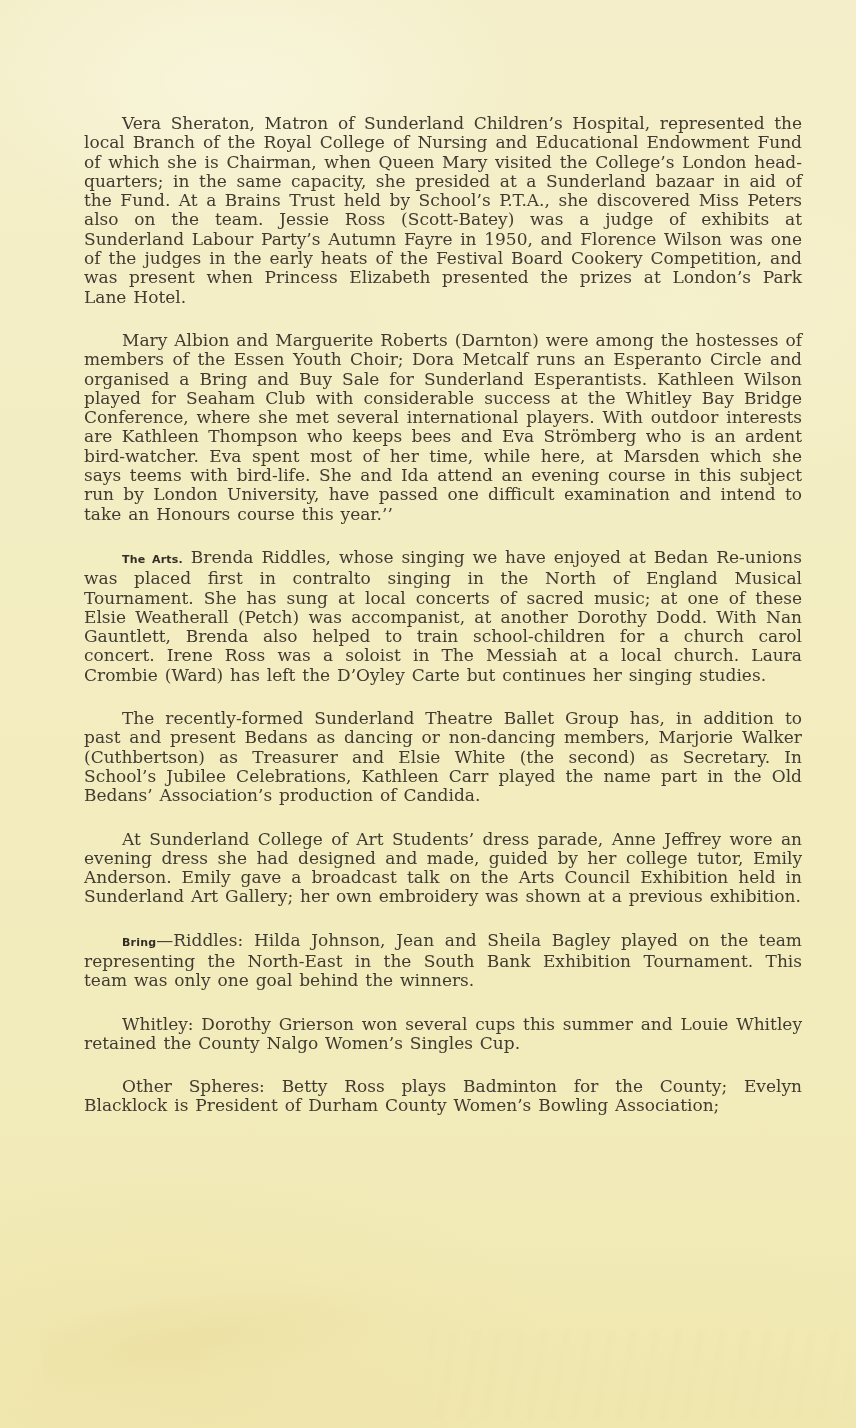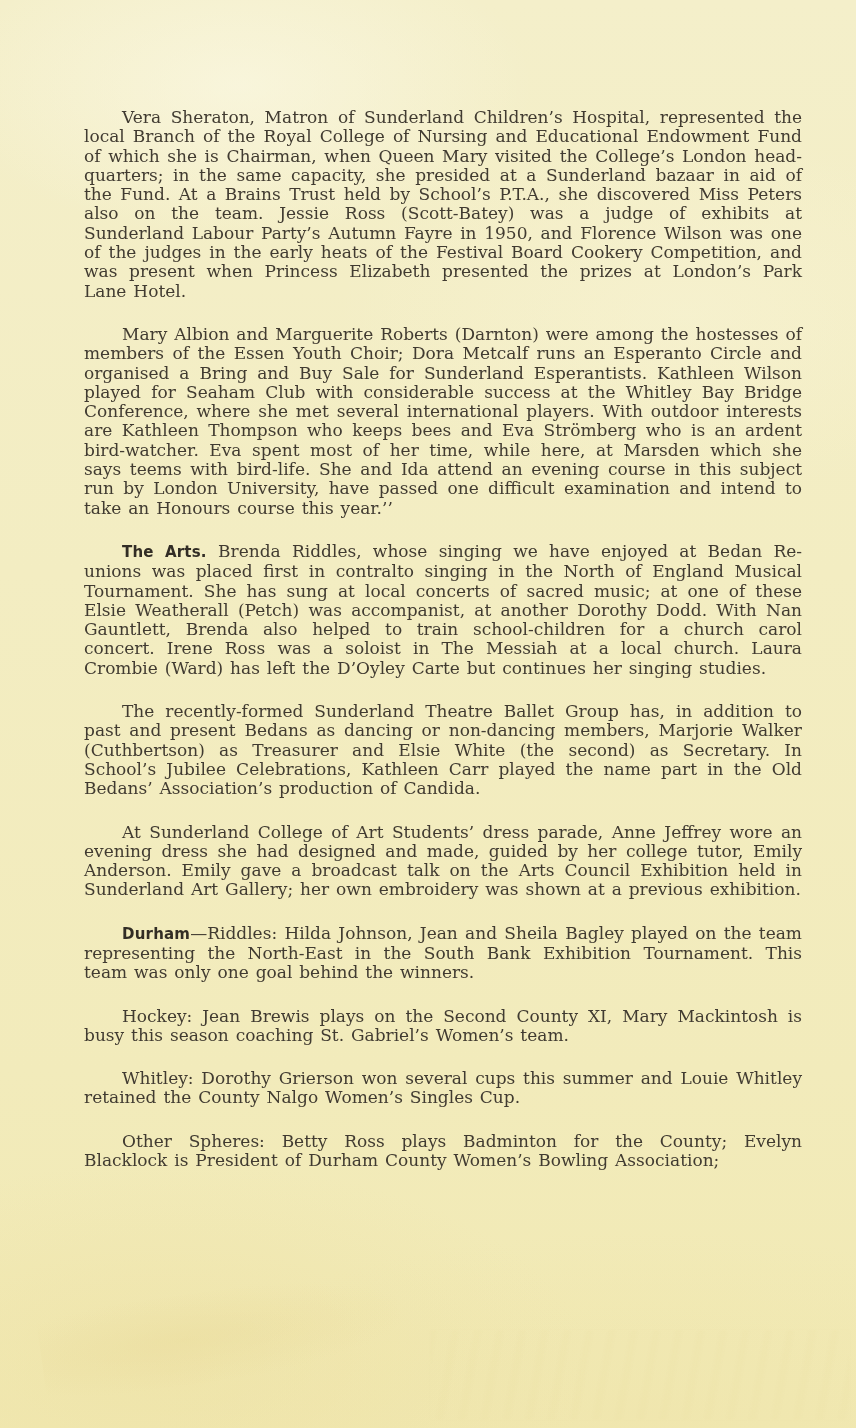--- a/index.html
+++ b/index.html
@@ -36,55 +36,54 @@
     width: 420px; height: 90px;
     background: repeating-linear-gradient(100deg,
       rgba(230,214,150,0.16) 0px, rgba(230,214,150,0.16) 6px,
       rgba(230,214,150,0.02) 6px, rgba(230,214,150,0.02) 22px);
     opacity: 0.5;
     filter: blur(1px);
   }
   .page-body {
     position: absolute;
     left: 84px;
-    top: 108px;
+    top: 114px;
     width: 718px;
     color: #413b31;
     font-size: 17px;
     line-height: 19.3px;
     text-align: justify;
     word-spacing: 1.5px;
   }
   .para {
     margin: 0 0 24px 0;
     text-indent: 38px;
   }
   .para:last-child {
     margin-bottom: 0;
   }
   .seg-normal { font-style: normal; }
   .seg-italic { }
   .seg-bold {
     font-family: "DejaVu Sans", sans-serif;
     font-weight: bold;
-    font-size: 15px;
+    font-size: 11px;
     color: #322d25;
     letter-spacing: 0.2px;
   }
 </style>
 </head>
 <body>
 
 <div class="paper"></div>
 <div class="stain-a"></div>
 <div class="stain-b"></div>
 
 <main class="page-body">
     <p class="para"><span class="seg-normal">Vera Sheraton, Matron of Sunderland Children’s Hospital, represented the local Branch of the Royal College of Nursing and Educational Endowment Fund of which she is Chairman, when Queen Mary visited the College’s London head-quarters; in the same capacity, she presided at a Sunderland bazaar in aid of the Fund. At a Brains Trust held by School’s P.T.A., she discovered Miss Peters also on the team. Jessie Ross (Scott-Batey) was a judge of exhibits at Sunderland Labour Party’s Autumn Fayre in 1950, and Florence Wilson was one of the judges in the early heats of the Festival Board Cookery Competition, and was present when Princess Elizabeth presented the prizes at London’s Park Lane Hotel.</span></p>
     <p class="para"><span class="seg-normal">Mary Albion and Marguerite Roberts (Darnton) were among the hostesses of members of the Essen Youth Choir; Dora Metcalf runs an Esperanto Circle and organised a Bring and Buy Sale for Sunderland Esperantists. Kathleen Wilson played for Seaham Club with considerable success at the Whitley Bay Bridge Conference, where she met several international players. With outdoor interests are Kathleen Thompson who keeps bees and Eva Strömberg who is an ardent bird-watcher. Eva spent most of her time, while here, at Marsden which she says teems with bird-life. She and Ida attend an evening course in this subject run by London University, have passed one difficult examination and intend to take an Honours course this year.’’</span></p>
     <p class="para"><span class="seg-bold">The Arts.</span><span class="seg-normal">  Brenda Riddles, whose singing we have enjoyed at Bedan Re-unions was placed first in contralto singing in the North of England Musical Tournament. She has sung at local concerts of sacred music; at one of these Elsie Weatherall (Petch) was accompanist, at another Dorothy Dodd. With Nan Gauntlett, Brenda also helped to train school-children for a church carol concert. Irene Ross was a soloist in </span><span class="seg-italic">The Messiah</span><span class="seg-normal"> at a local church. Laura Crombie (Ward) has left the D’Oyley Carte but continues her singing studies.</span></p>
     <p class="para"><span class="seg-normal">The recently-formed Sunderland Theatre Ballet Group has, in addition to past and present Bedans as dancing or non-dancing members, Marjorie Walker (Cuthbertson) as Treasurer and Elsie White (the second) as Secretary. In School’s Jubilee Celebrations, Kathleen Carr played the name part in the </span><span class="seg-italic">Old Bedans’ Association’s</span><span class="seg-normal"> production of </span><span class="seg-italic">Candida</span><span class="seg-normal">.</span></p>
     <p class="para"><span class="seg-normal">At Sunderland College of Art Students’ dress parade, Anne Jeffrey wore an evening dress she had designed and made, guided by her college tutor, Emily Anderson. Emily gave a broadcast talk on the Arts Council Exhibition held in Sunderland Art Gallery; her own embroidery was shown at a previous exhibition.</span></p>
-    <p class="para"><span class="seg-bold">Durham</span><span class="seg-normal">—</span><span class="seg-italic">Riddles</span><span class="seg-normal">: Hilda Johnson, Jean and Sheila Bagley played on the team representing the North-East in the South Bank Exhibition Tournament. This team was only one goal behind the winners.</span></p>
-    <p class="para"><span class="seg-italic">Hockey:</span><span class="seg-normal"> Jean Brewis plays on the Second County XI, Mary Mackintosh is busy this season coaching St. Gabriel’s Women’s team.</span></p>
+    <p class="para"><span class="seg-bold">Bring</span><span class="seg-normal">—</span><span class="seg-italic">Riddles</span><span class="seg-normal">: Hilda Johnson, Jean and Sheila Bagley played on the team representing the North-East in the South Bank Exhibition Tournament. This team was only one goal behind the winners.</span></p>
     <p class="para"><span class="seg-italic">Whitley:</span><span class="seg-normal"> Dorothy Grierson won several cups this summer and Louie Whitley retained the County Nalgo Women’s Singles Cup.</span></p>
     <p class="para"><span class="seg-italic">Other Spheres:</span><span class="seg-normal"> Betty Ross plays Badminton for the County; Evelyn Blacklock is President of Durham County Women’s Bowling Association;</span></p>
   </main>
 
 </body></html>

